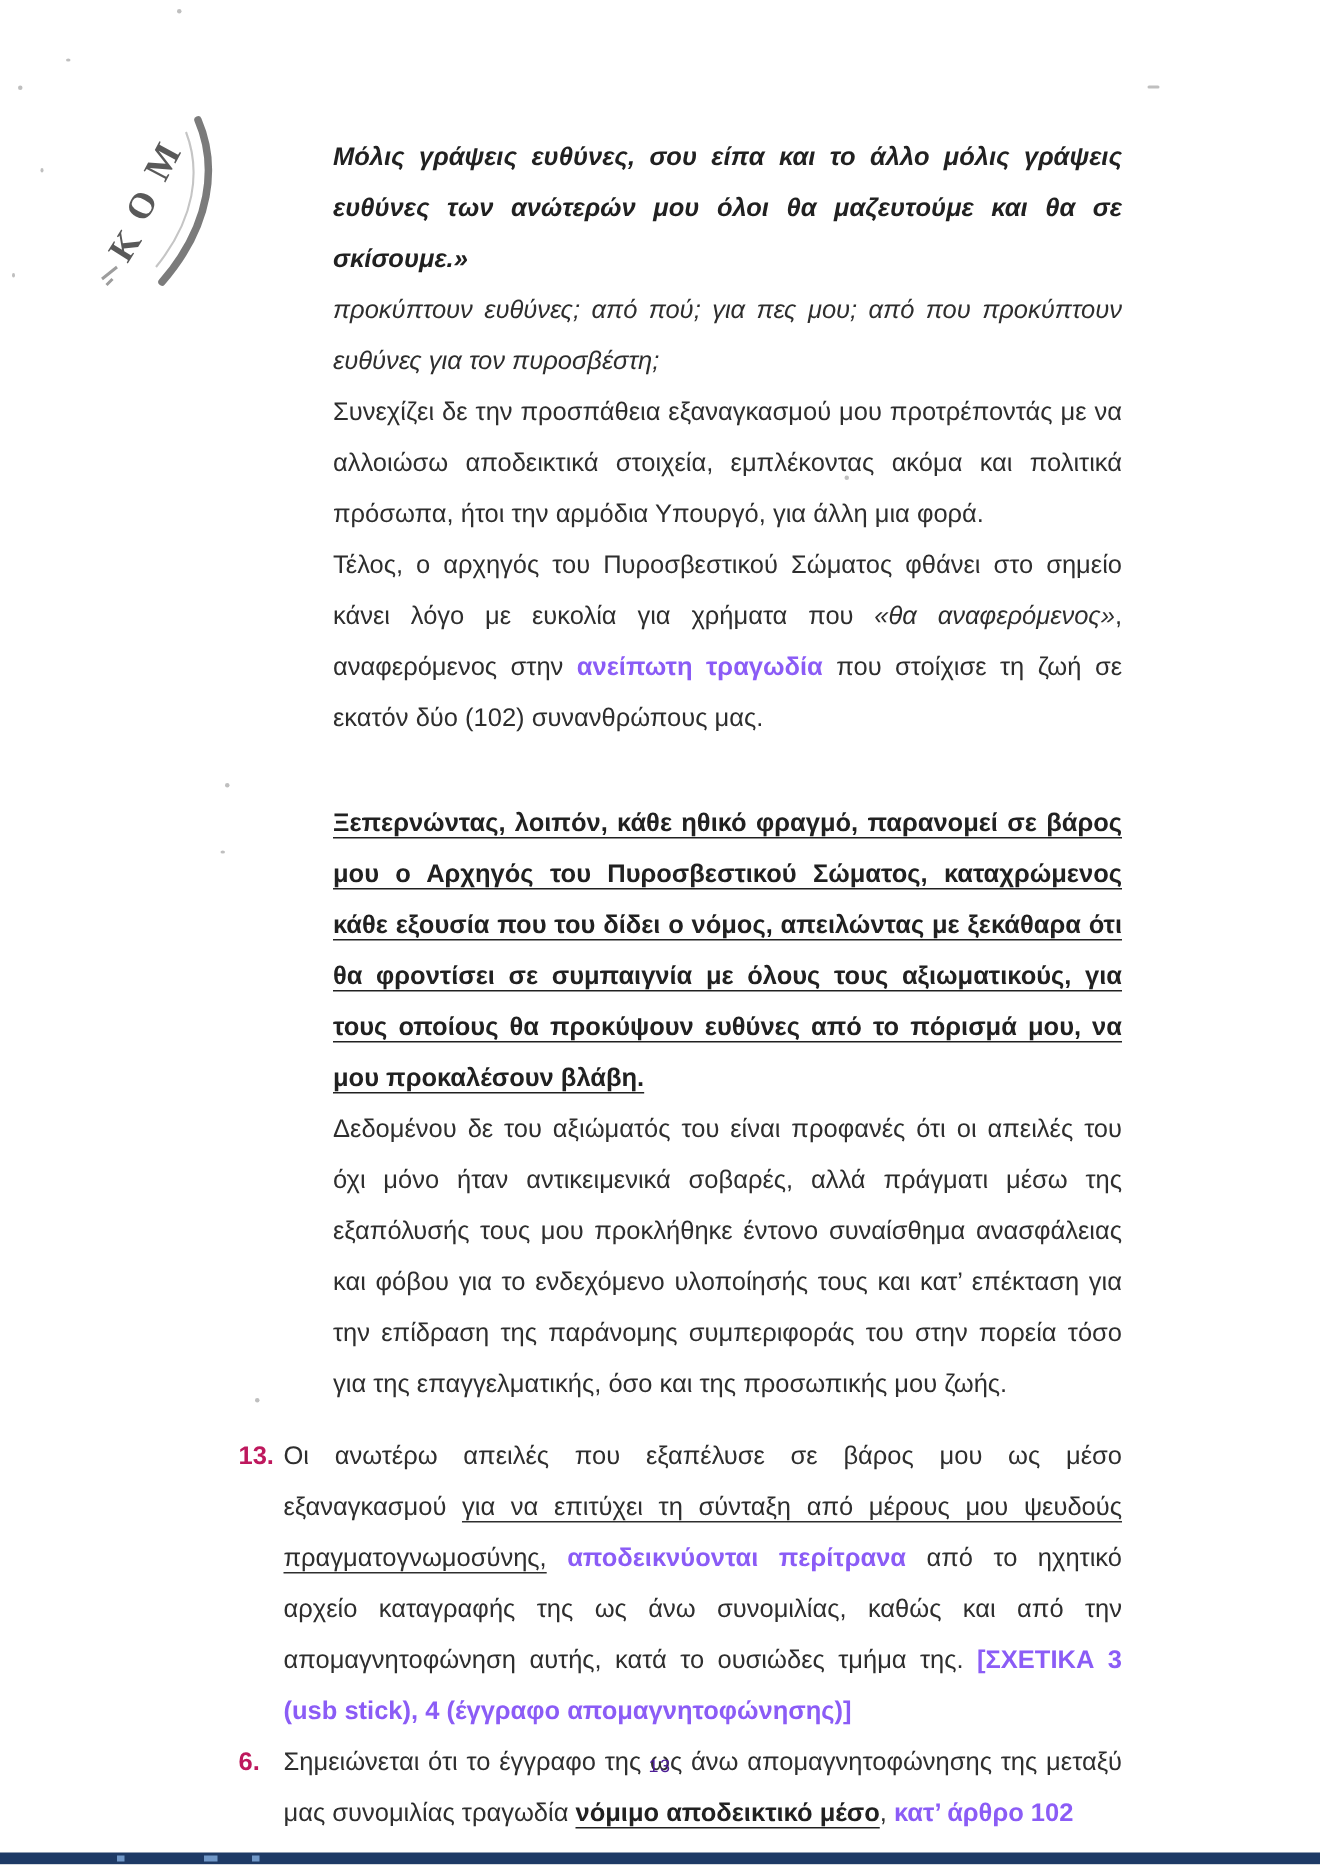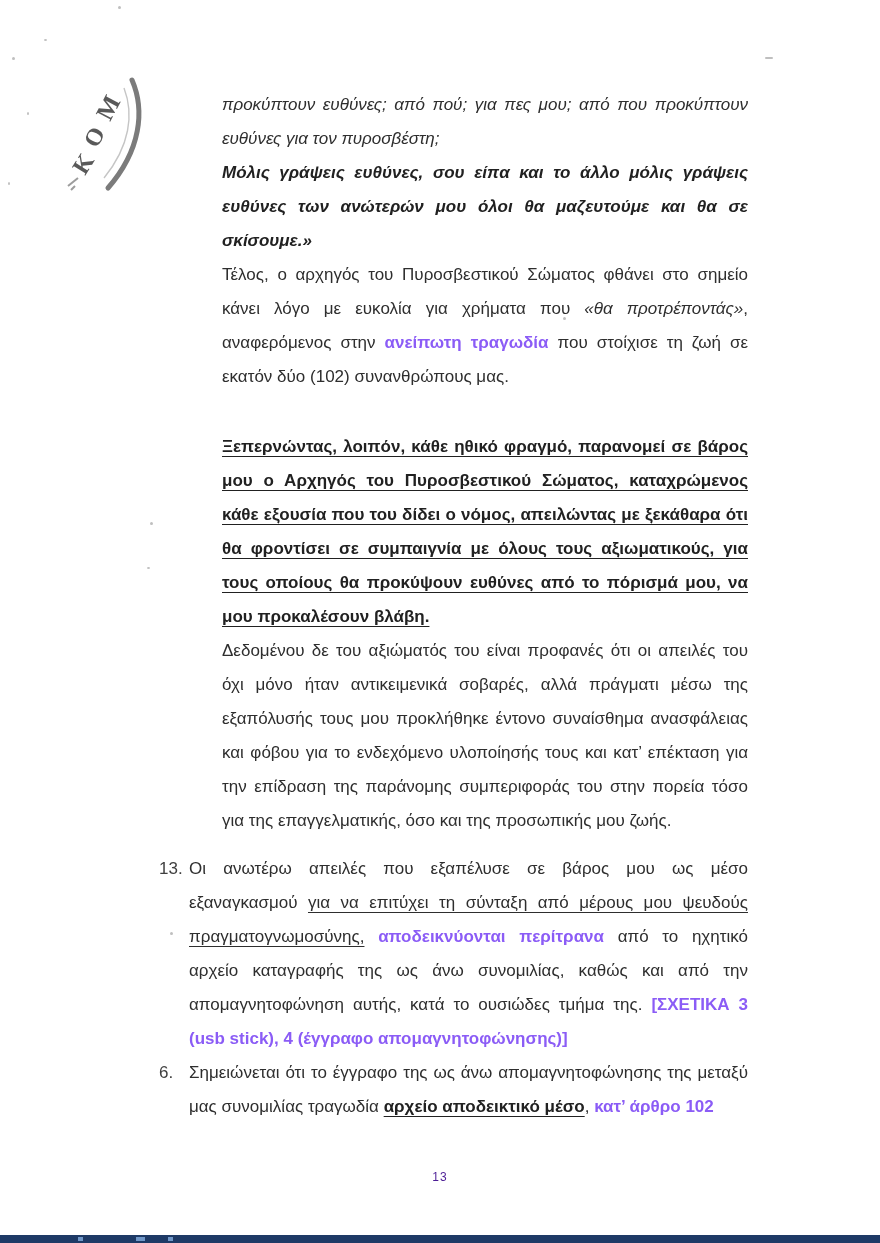--- a/index.html
+++ b/index.html
@@ -5,21 +5,21 @@
   html,body{margin:0;padding:0;background:#e8e8e8;}
   .page{
     position:relative;width:880px;height:1243px;background:#ffffff;
     font-family:"Liberation Sans","DejaVu Sans",sans-serif;color:#2e2e2e;
     overflow:hidden;margin:0 auto;
   }
   .doc{position:absolute;left:189px;top:88px;width:559px;font-size:17px;line-height:34px;}
   .para{margin:0;text-align:justify;}
   .para.body{margin-left:33px;}
   .para.li{position:relative;}
-  .num{position:absolute;left:-30px;font-weight:normal;color:#404040;}
+  .num{position:absolute;left:-30px;font-weight:bold;color:#be185d;}
   .i{font-style:italic;}
   .b{font-weight:bold;color:#8b5cf6;}
   .bi{font-weight:bold;font-style:italic;color:#212121;}
   .u{text-decoration:underline;text-underline-offset:4px;}
   .bu{font-weight:bold;color:#212121;text-decoration:underline;text-underline-offset:4px;}
   .page-number{position:absolute;left:0;top:1170px;width:880px;text-align:center;
     font-size:12px;color:#4c1d95;letter-spacing:1px;}
   .stamp{position:absolute;left:44px;top:74px;width:120px;height:125px;opacity:.85;}
   .stamp text{font-family:"Liberation Serif","DejaVu Serif",serif;font-weight:bold;fill:#3d3d3d;}
   .speck{position:absolute;background:#8a8a8a;border-radius:50%;opacity:.55;}
@@ -45,27 +45,28 @@
   <div class="speck" style="left:12px;top:57px;width:3px;height:3px;"></div>
   <div class="speck" style="left:27px;top:112px;width:2px;height:3px;"></div>
   <div class="speck" style="left:765px;top:57px;width:8px;height:2px;border-radius:1px;"></div>
   <div class="speck" style="left:150px;top:522px;width:3px;height:3px;"></div>
   <div class="speck" style="left:147px;top:567px;width:3px;height:2px;"></div>
   <div class="speck" style="left:563px;top:317px;width:3px;height:3px;"></div>
   <div class="speck" style="left:170px;top:932px;width:3px;height:3px;"></div>
   <div class="speck" style="left:8px;top:182px;width:2px;height:3px;"></div>
 
   <div class="doc">
+      <p class="para body"><span class="bi">Μόλις γράψεις ευθύνες, σου είπα και το άλλο μόλις γράψεις ευθύνες των ανώτερών μου όλοι θα μαζευτούμε και θα σε σκίσουμε.»</span></p>
       <p class="para body"><span class="i">προκύπτουν ευθύνες; από πού; για πες μου; από που προκύπτουν ευθύνες για τον πυροσβέστη;</span></p>
-      <p class="para body"><span class="bi">Μόλις γράψεις ευθύνες, σου είπα και το άλλο μόλις γράψεις ευθύνες των ανώτερών μου όλοι θα μαζευτούμε και θα σε σκίσουμε.»</span></p>
-      <p class="para body"><span>Τέλος, ο αρχηγός του Πυροσβεστικού Σώματος φθάνει στο σημείο κάνει λόγο με ευκολία για χρήματα που </span><span class="i">«θα προτρέποντάς»</span><span>, αναφερόμενος στην </span><span class="b">ανείπωτη τραγωδία</span><span> που στοίχισε τη ζωή σε εκατόν δύο (102) συνανθρώπους μας.</span></p>
+      <p class="para body"><span>Συνεχίζει δε την προσπάθεια εξαναγκασμού μου προτρέποντάς με να αλλοιώσω αποδεικτικά στοιχεία, εμπλέκοντας ακόμα και πολιτικά πρόσωπα, ήτοι την αρμόδια Υπουργό, για άλλη μια φορά.</span></p>
+      <p class="para body"><span>Τέλος, ο αρχηγός του Πυροσβεστικού Σώματος φθάνει στο σημείο κάνει λόγο με ευκολία για χρήματα που </span><span class="i">«θα αναφερόμενος»</span><span>, αναφερόμενος στην </span><span class="b">ανείπωτη τραγωδία</span><span> που στοίχισε τη ζωή σε εκατόν δύο (102) συνανθρώπους μας.</span></p>
       <p class="para body" style="margin-top: 36px;"><span class="bu">Ξεπερνώντας, λοιπόν, κάθε ηθικό φραγμό, παρανομεί σε βάρος μου ο Αρχηγός του Πυροσβεστικού Σώματος, καταχρώμενος κάθε εξουσία που του δίδει ο νόμος, απειλώντας με ξεκάθαρα ότι θα φροντίσει σε συμπαιγνία με όλους τους αξιωματικούς, για τους οποίους θα προκύψουν ευθύνες από το πόρισμά μου, να μου προκαλέσουν βλάβη.</span></p>
       <p class="para body"><span>Δεδομένου δε του αξιώματός του είναι προφανές ότι οι απειλές του όχι μόνο ήταν αντικειμενικά σοβαρές, αλλά πράγματι μέσω της εξαπόλυσής τους μου προκλήθηκε έντονο συναίσθημα ανασφάλειας και φόβου για το ενδεχόμενο υλοποίησής τους και κατ’ επέκταση για την επίδραση της παράνομης συμπεριφοράς του στην πορεία τόσο για της επαγγελματικής, όσο και της προσωπικής μου ζωής.</span></p>
       <p class="para li" style="margin-top: 14px;"><span class="num">13.</span><span>Οι ανωτέρω απειλές που εξαπέλυσε σε βάρος μου ως μέσο εξαναγκασμού </span><span class="u">για να επιτύχει τη σύνταξη από μέρους μου ψευδούς πραγματογνωμοσύνης,</span><span> </span><span class="b">αποδεικνύονται περίτρανα</span><span> από το ηχητικό αρχείο καταγραφής της ως άνω συνομιλίας, καθώς και από την απομαγνητοφώνηση αυτής, κατά το ουσιώδες τμήμα της. </span><span class="b">[ΣΧΕΤΙΚΑ 3 (usb stick), 4 (έγγραφο απομαγνητοφώνησης)]</span></p>
-      <p class="para li"><span class="num">6.</span><span>Σημειώνεται ότι το έγγραφο της ως άνω απομαγνητοφώνησης της μεταξύ μας συνομιλίας τραγωδία </span><span class="bu">αρχείο αποδεικτικό μέσο</span><span>, </span><span class="b">κατ’ άρθρο 102</span></p>
+      <p class="para li"><span class="num">6.</span><span>Σημειώνεται ότι το έγγραφο της ως άνω απομαγνητοφώνησης της μεταξύ μας συνομιλίας τραγωδία </span><span class="bu">νόμιμο αποδεικτικό μέσο</span><span>, </span><span class="b">κατ’ άρθρο 102</span></p>
     </div>
 
   <div class="page-number">13</div>
 
   <div class="bottom-bar" style="background: rgb(30, 58, 102);">
     <span class="bb-mark" style="left: 78px; background: rgb(127, 168, 217);"></span>
     <span class="bb-mark" style="left: 136px; width: 9px; background: rgb(127, 168, 217);"></span>
     <span class="bb-mark" style="left: 168px; background: rgb(127, 168, 217);"></span>
   </div>
 

